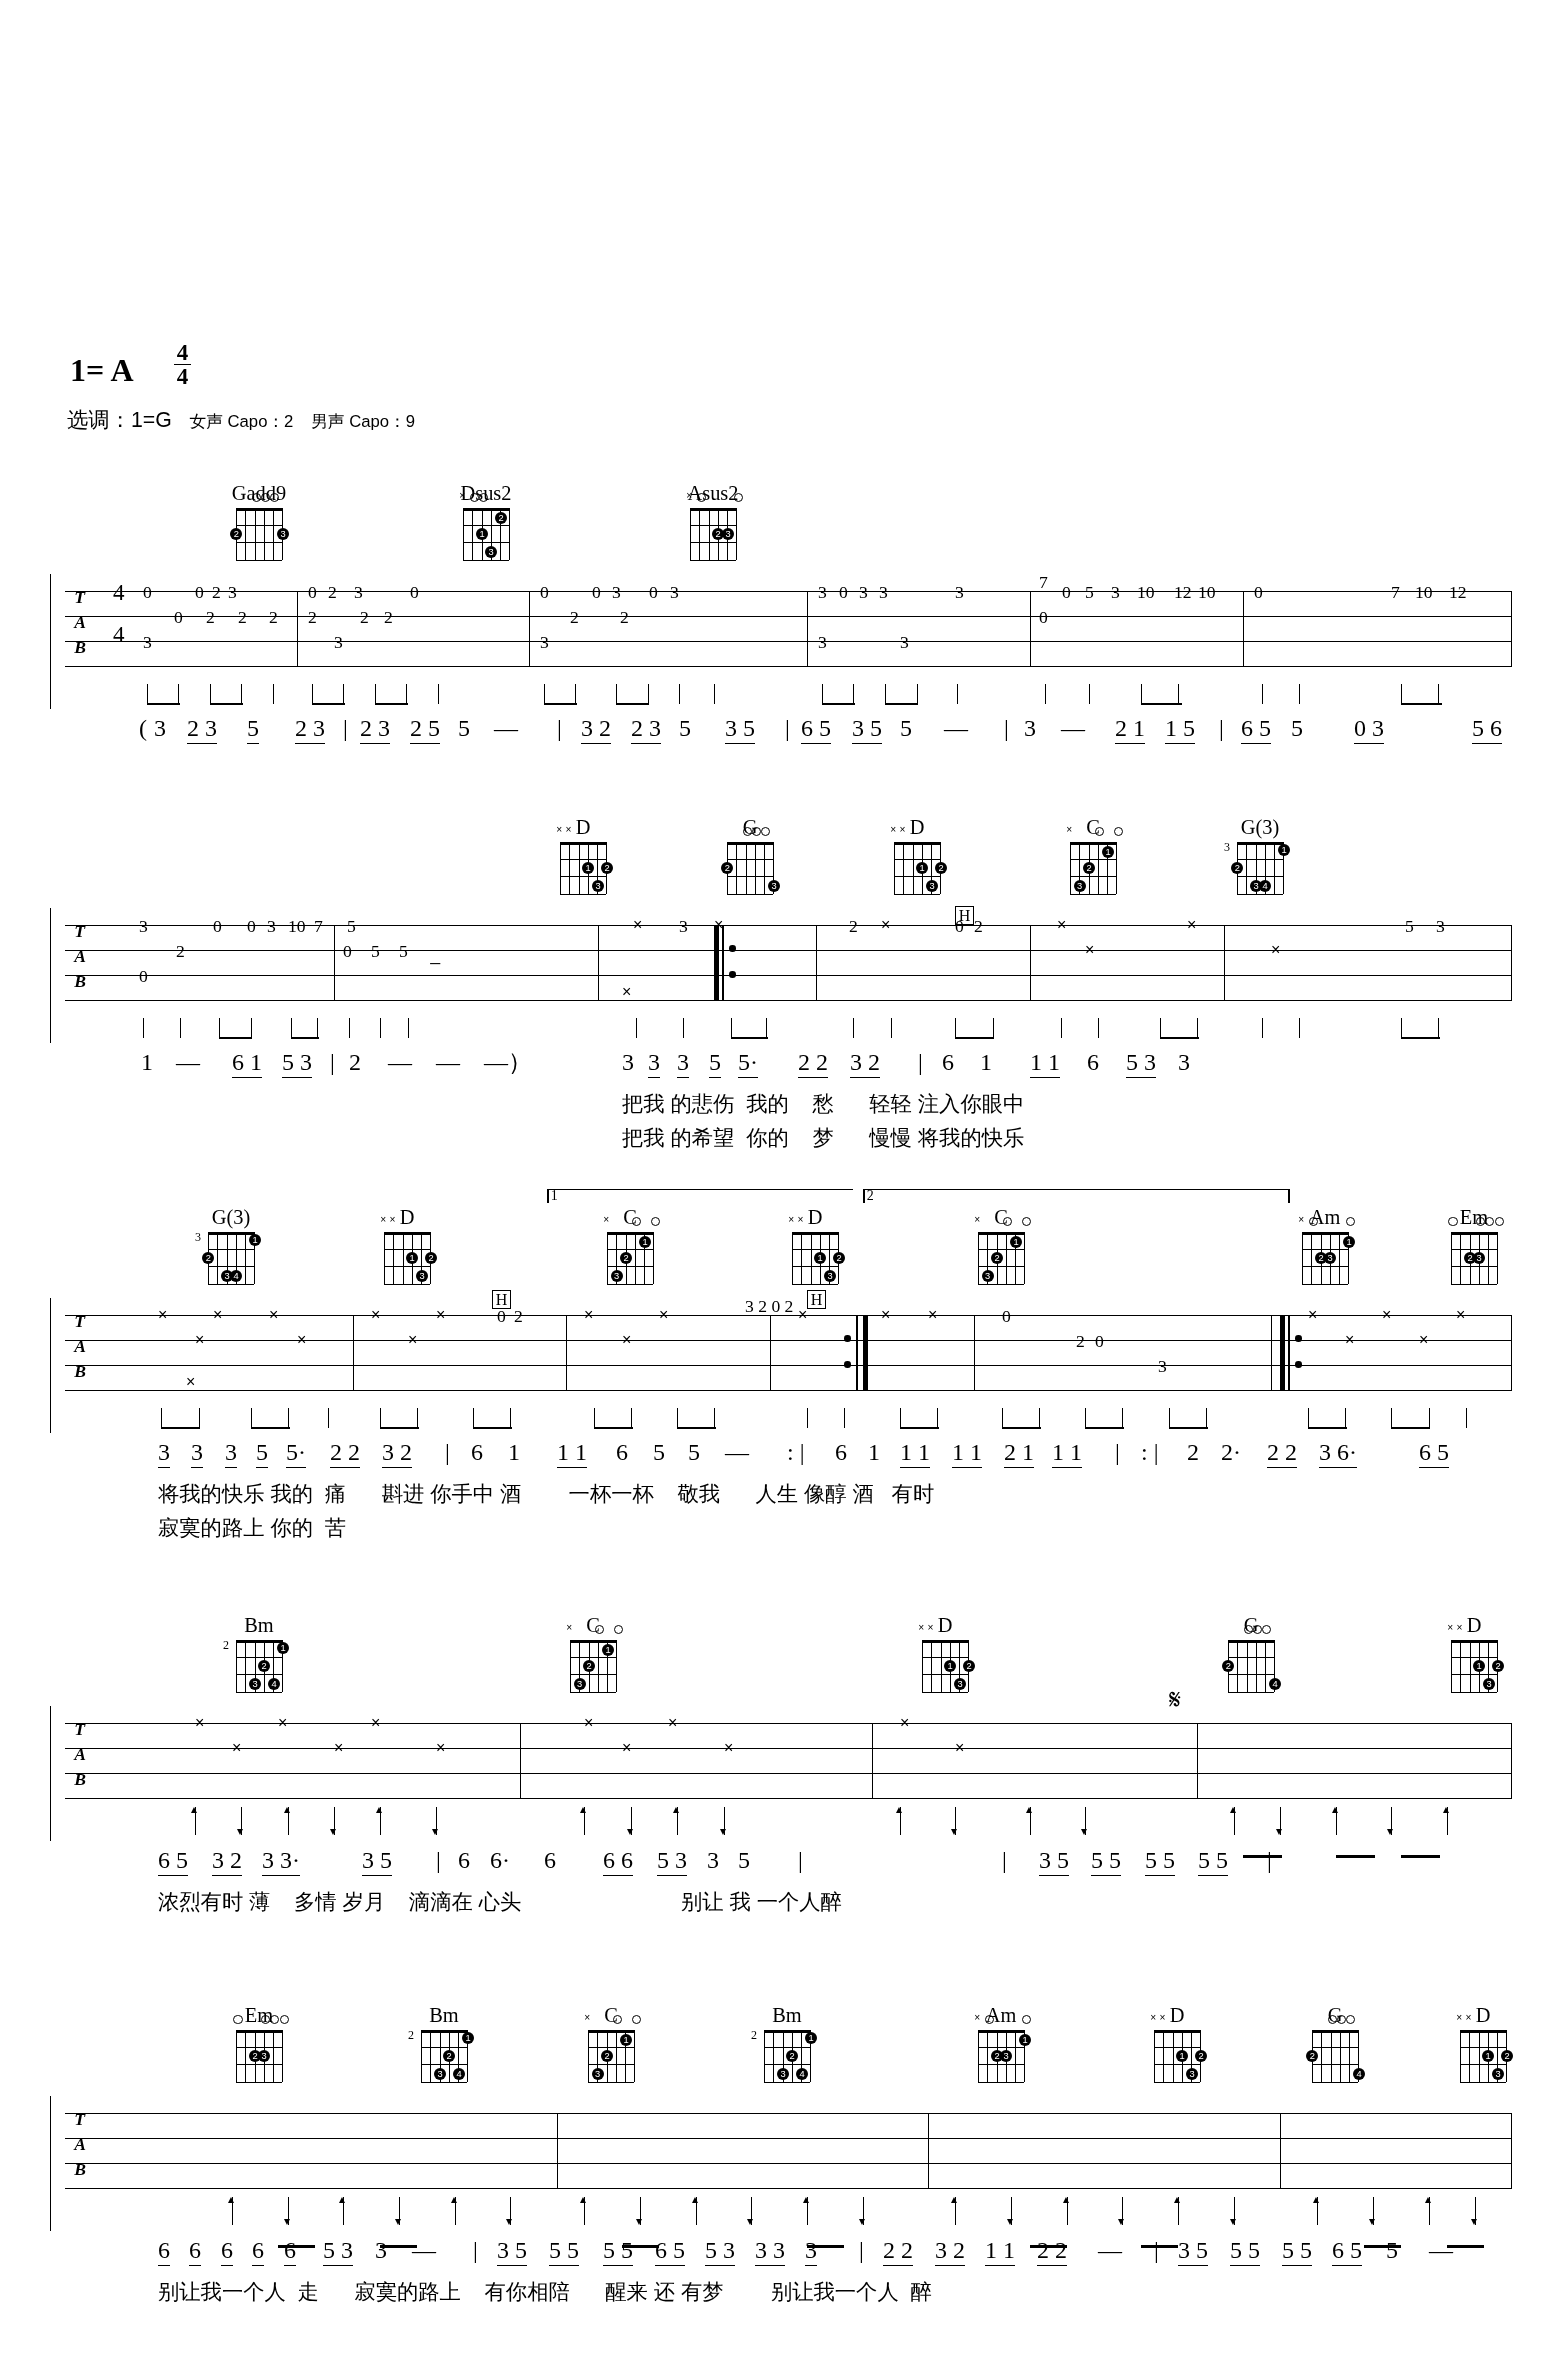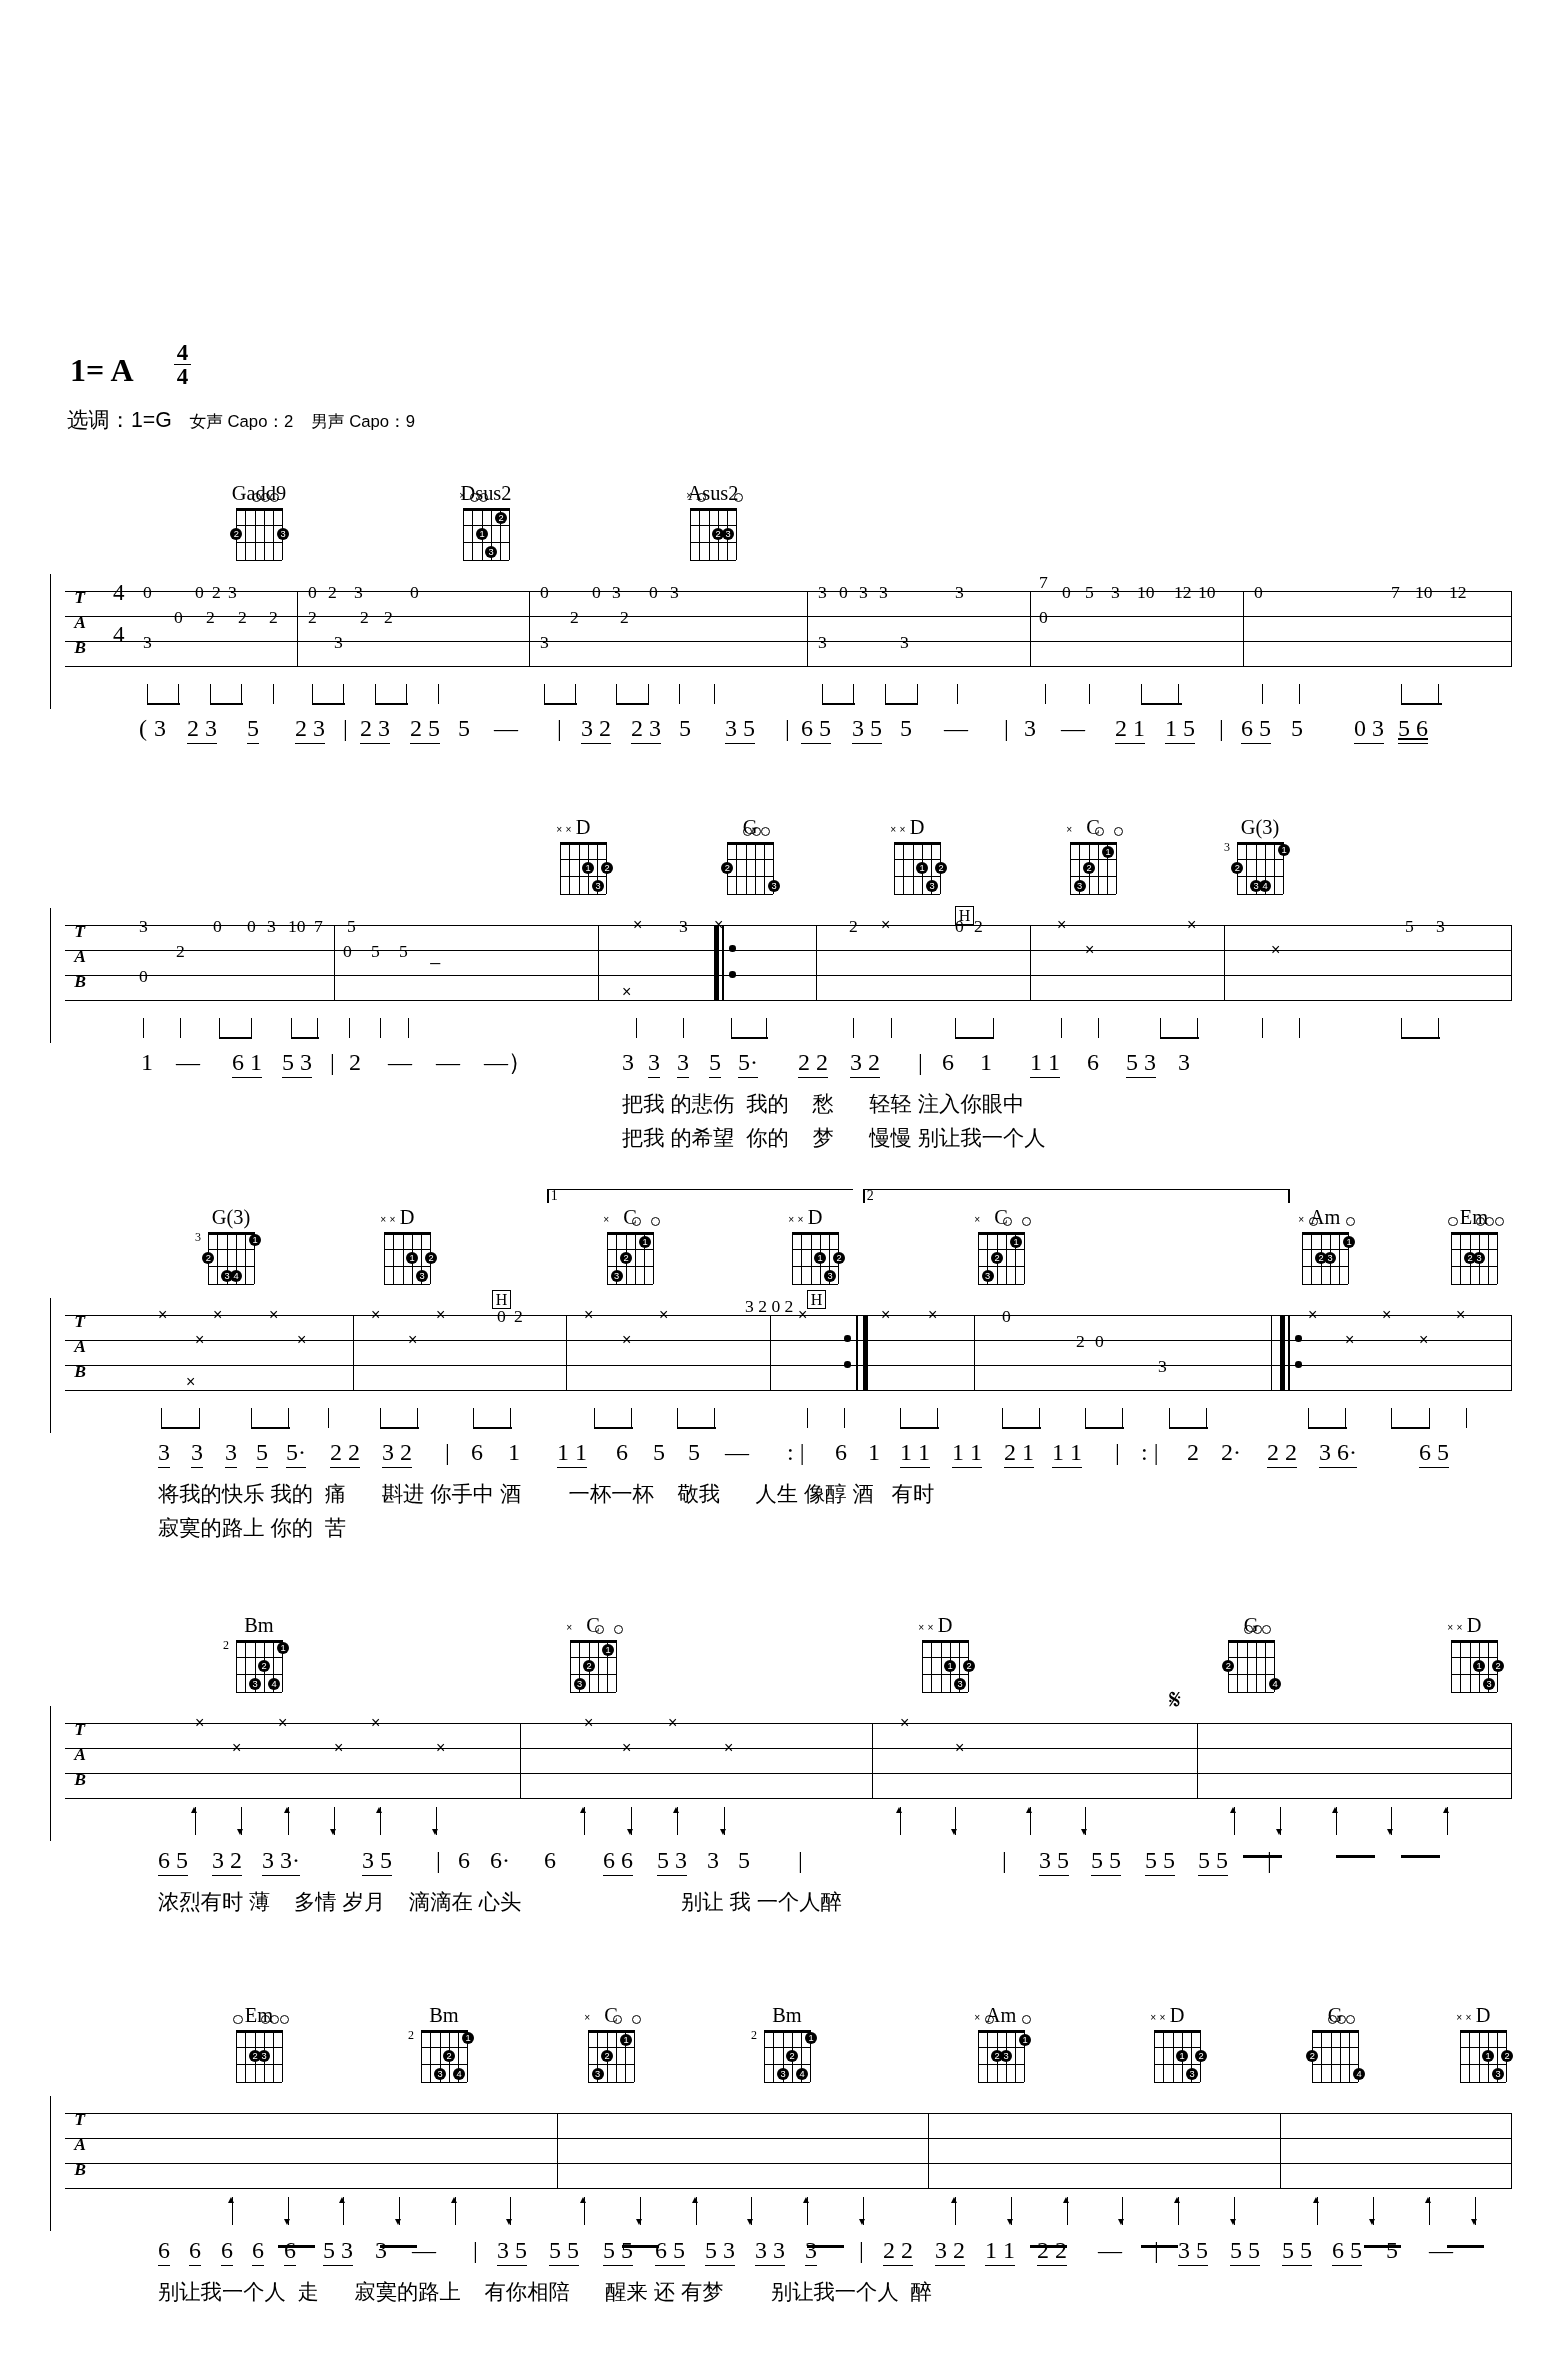--- a/index.html
+++ b/index.html
@@ -298,21 +298,21 @@
       <span style="position:absolute;left:879px;">—</span>
       <span style="position:absolute;left:939px;">|</span>
       <span style="position:absolute;left:959px;">3</span>
       <span style="position:absolute;left:996px;">—</span>
       <span class="und1" style="position:absolute;left:1050px;">2 1</span>
       <span class="und1" style="position:absolute;left:1100px;">1 5</span>
       <span style="position:absolute;left:1154px;">|</span>
       <span class="und1" style="position:absolute;left:1176px;">6 5</span>
       <span style="position:absolute;left:1226px;">5</span>
       <span class="und1" style="position:absolute;left:1289px;">0 3</span>
-      <span class="und1" style="position:absolute;left:1333px;text-decoration:underline;">5 6</span>
+      <span class="und1" style="position:absolute;left:1407px;">5 6</span>
     </div>
   </div>
 
   <div class="system" style="top:816px;">
 
     <div class="chord" style="left:482px;top:0;">
       <div class="nm">D</div>
       <div class="grid">
         <div class="h nut"></div>
           <div class="h" style="top:16.7px"></div>
@@ -530,21 +530,21 @@
       <span style="position:absolute;left:853px;">|</span>
       <span style="position:absolute;left:877px;">6</span>
       <span style="position:absolute;left:915px;">1</span>
       <span class="und1" style="position:absolute;left:965px;">1 1</span>
       <span style="position:absolute;left:1022px;">6</span>
       <span class="und1" style="position:absolute;left:1061px;">5 3</span>
       <span style="position:absolute;left:1113px;">3</span>
     </div>
 
     <div class="lyr" style="top:278px;left:557px;">把我 的悲伤  我的    愁      轻轻 注入你眼中</div>
-    <div class="lyr" style="top:312px;left:557px;">把我 的希望  你的    梦      慢慢 别让我一个人</div>
+    <div class="lyr" style="top:312px;left:557px;">把我 的希望  你的    梦      慢慢 将我的快乐</div>
   </div>
 
   <div class="system" style="top:1206px;">
 
     <div class="chord" style="left:130px;top:0;">
       <div class="nm">G(3)</div>
       <div class="grid">
         <div class="h nut"></div>
           <div class="h" style="top:16.7px"></div>
           <div class="h" style="top:34px"></div>

